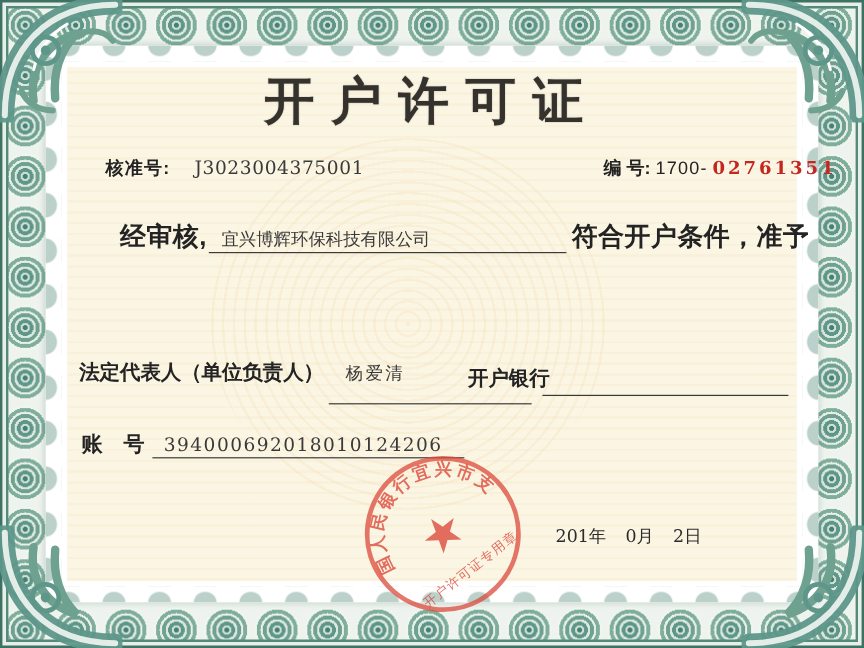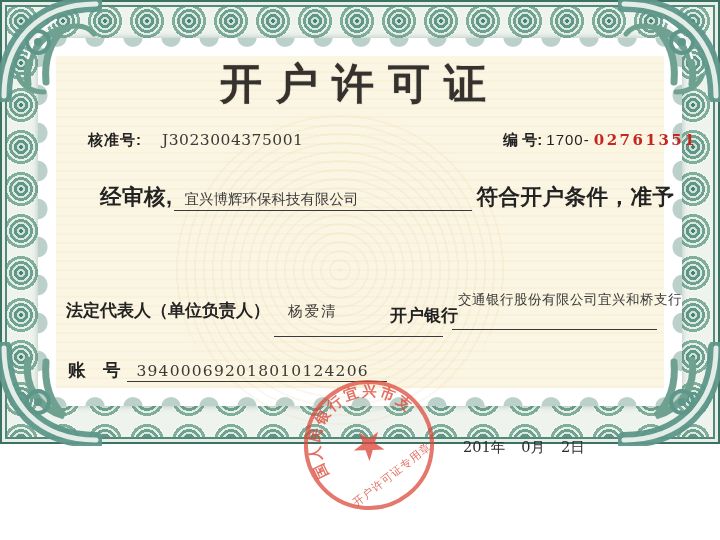--- a/index.html
+++ b/index.html
@@ -1,20 +1,20 @@
 <!DOCTYPE html>
 <html><head>
 <meta charset="utf-8">
 <style>
   html,body{margin:0;padding:0;}
   body{width:720px;height:540px;overflow:hidden;background:#ffffff;
        font-family:"Liberation Sans",sans-serif;}
 
   
-  .certificate{position:relative;width:720px;height:444px;
+  .certificate{position:relative;width:720px;height:540px;
     background-color:#eef3ee;
     background-image:
       radial-gradient(circle at 21px 21px, #47806f 0 2px, #cfe0d6 2px 4px, #5e978a 4px 7px,
         #dce8e0 7px 9px, #6fa191 9px 12px, #e9f0ea 12px 14px, #7fae9d 14px 17px,
         #f0f5f0 17px 19px, rgba(127,174,157,0) 19px),
       radial-gradient(circle at 21px 21px, rgba(255,255,255,.9) 0 1px, rgba(255,255,255,0) 2px);
     background-size:42px 42px;
     box-shadow:inset 0 0 0 2px #3c7163, inset 0 0 0 5px #e7efe9, inset 0 0 0 7px #55897a;}
 
   .white-zone{position:absolute;inset:38px;background:#ffffff;
@@ -162,21 +162,20 @@
 
   <div class="abs para1">
     <span class="label">经审核,</span><span class="company-line serifval">宜兴博辉环保科技有限公司</span><span class="label">符合开户条件，准予</span>
   </div>
 
   <div class="abs rep-row">
     <span class="label">法定代表人（单位负责人）</span><span class="name-line serifval">杨爱清</span>
   </div>
 
   <div class="abs bank-label label">开户银行</div>
-  <div class="abs bank-value serifval">交通银行股份有限公司宜兴和桥支行</div>
   <div class="abs bank-line"></div>
 
   <div class="abs acct-row">
     <span class="label">账　号</span><span class="acct-line serifval">394000692018010124206</span>
   </div>
 
   <div class="abs date-row">
     <span>201年</span><span>0月</span><span>2日</span>
   </div>
 

